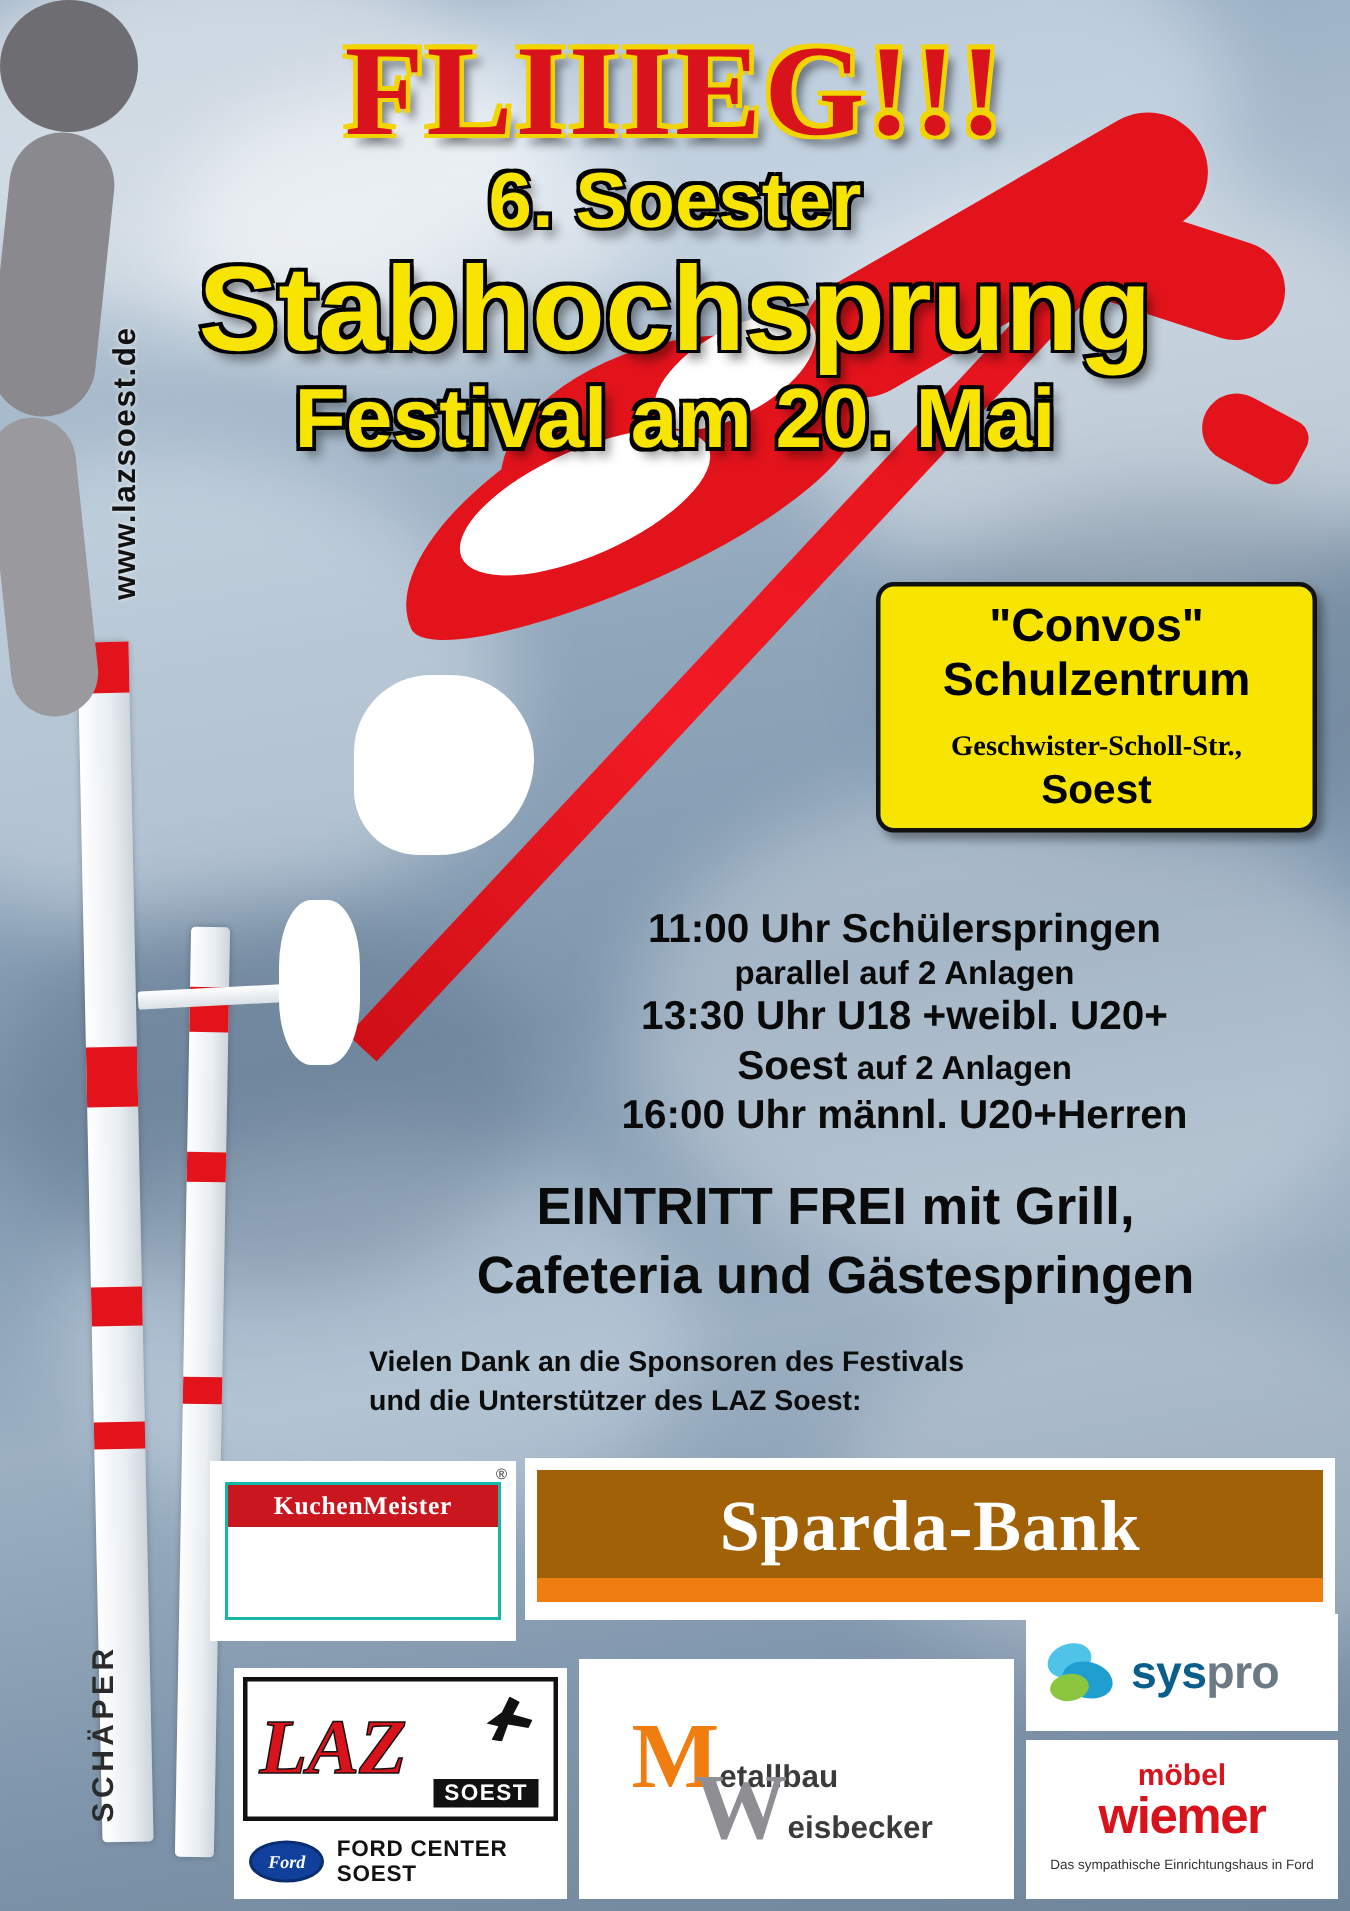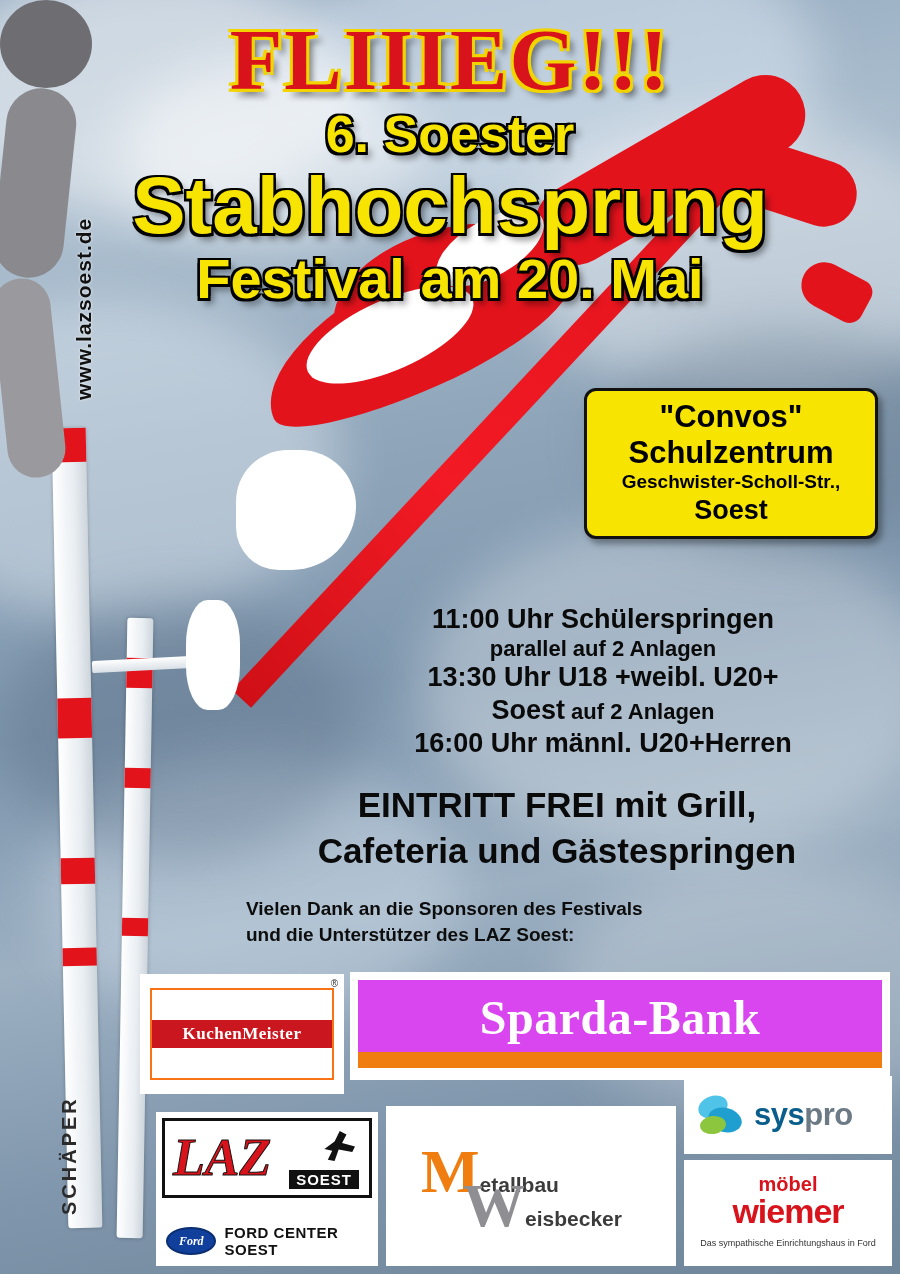--- a/index.html
+++ b/index.html
@@ -211,21 +211,21 @@
     border: 3px solid #111;
     border-radius: 12px;
     text-align: center;
     padding: 8px 10px 10px;
     box-sizing: border-box;
     color: #000;
     box-shadow: 4px 5px 6px rgba(0,0,0,0.35);
   }
   .venue-l1 { font-size: 31px; font-weight: bold; line-height: 1.15; }
   .venue-l2 { font-size: 31px; font-weight: bold; line-height: 1.15; }
-  .venue-l3 { font-size: 19px; font-weight: bold; line-height: 1.2; margin-top: 1px; }
+  .venue-l3 { font-size: 19px; font-weight: bold; line-height: 1.2; margin-top: 17px; font-family: Liberation Serif, serif; }
   .venue-l4 { font-size: 27px; font-weight: bold; line-height: 1.2; }
 
   
   .schedule {
     position: absolute;
     left: 330px;
     right: 24px;
     top: 559px;
     text-align: center;
     color: #0a0a0a;
@@ -271,47 +271,47 @@
   .lg-sparda  { left: 350px; top: 6px;   width: 540px; height: 108px; }
   .lg-laz     { left: 156px; top: 1112px; }
   .lg-laz     { left: 156px; top: 146px; width: 222px; height: 154px; }
   .lg-metall  { left: 386px; top: 140px; width: 290px; height: 160px; }
   .lg-syspro  { left: 684px; top: 110px; width: 208px; height: 78px; }
   .lg-wiemer  { left: 684px; top: 194px; width: 208px; height: 106px; }
 
   
   .kuchen-inner {
     position: absolute; left: 10px; top: 14px; right: 10px; bottom: 14px;
-    border: 2px solid #f97316;
-    display: flex; align-items: center; justify-content: center;
+    border: 2px solid #14b8a6;
+    display: flex; align-items: flex-start; justify-content: center;
   }
   .kuchen-band {
     background: #c9161f; color: #fff;
     font-family: "Liberation Serif", serif;
     font-size: 17px; font-weight: bold; letter-spacing: 0.5px;
     padding: 4px 6px; width: 100%; text-align: center;
   }
   .kuchen-reg { position: absolute; right: 6px; top: 4px; font-size: 10px; color: #333; }
 
   
   .sparda-blue {
     position: absolute; left: 8px; top: 8px; right: 8px; height: 74px;
-    background: #d946ef; color: #fff;
+    background: #a16207; color: #fff;
     display: flex; align-items: center; justify-content: center;
     font-family: "Liberation Serif", serif;
     font-size: 48px; font-weight: bold; letter-spacing: 0.5px;
   }
   .sparda-orange {
     position: absolute; left: 8px; right: 8px; top: 80px; height: 16px;
     background: #ef7d10;
   }
 
   
   .laz-top {
-    position: absolute; left: 6px; top: 6px; right: 6px; height: 80px;
+    position: absolute; left: 6px; top: 6px; right: 6px; height: 96px;
     border: 3px solid #111; box-sizing: border-box;
     display: flex; align-items: center; justify-content: flex-start;
   }
   .laz-word {
     font-family: "Liberation Serif", serif;
     font-size: 52px; font-weight: bold; font-style: italic;
     color: #d8131b; -webkit-text-stroke: 1px #111;
     margin-left: 8px; line-height: 1;
   }
   .laz-soest {

